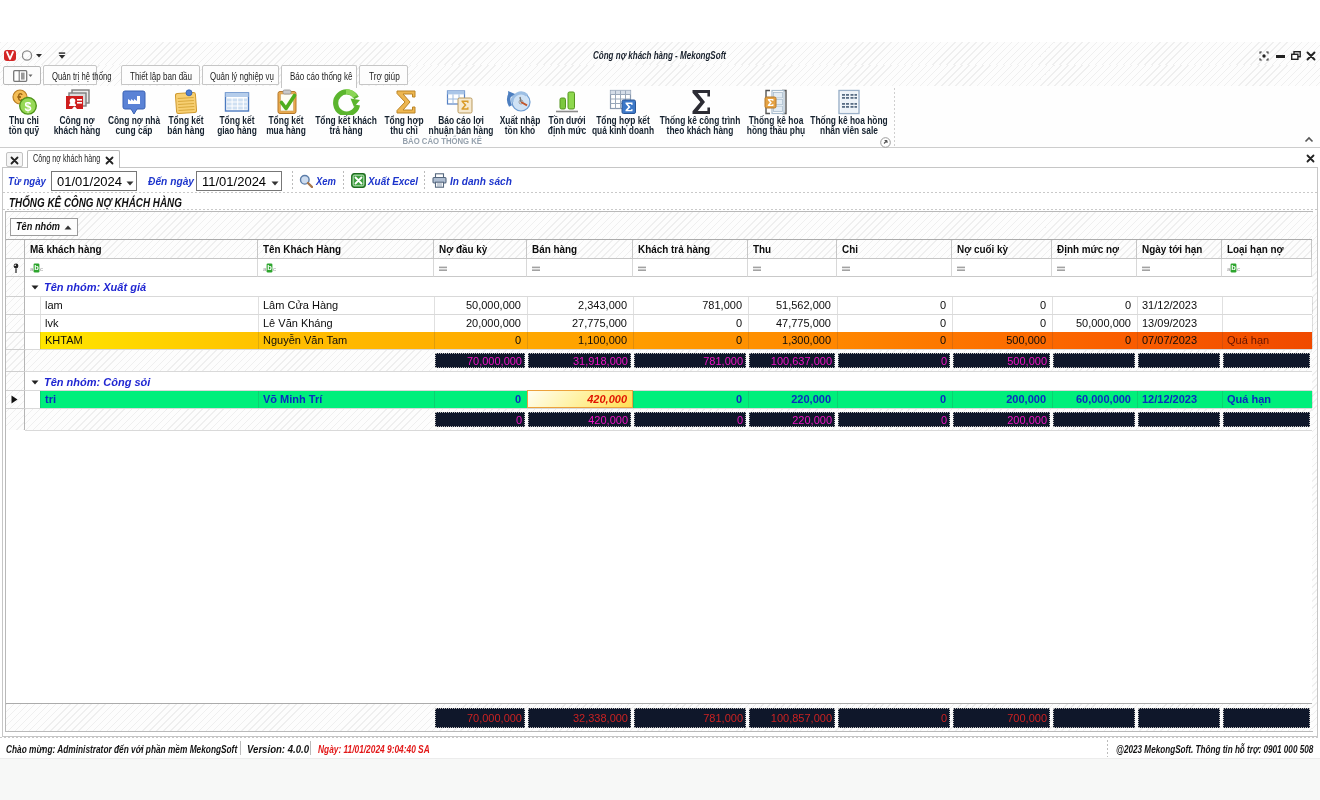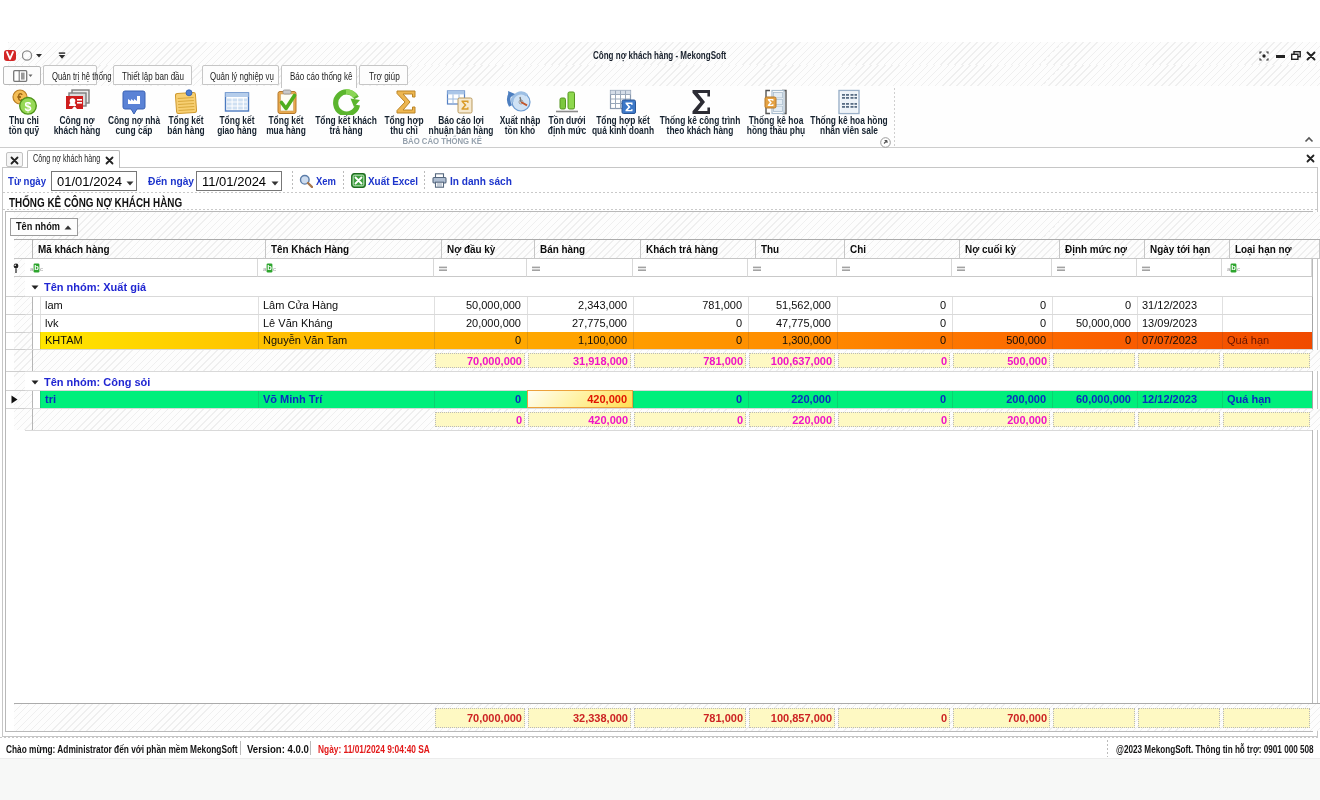--- a/index.html
+++ b/index.html
@@ -1,34 +1,34 @@
 <!DOCTYPE html>
 <html><head>
 <meta charset="utf-8">
 <style>
 * { margin:0; padding:0; box-sizing:border-box; }
 html,body { width:1320px; height:800px; background:#fff; font-family:"Liberation Sans",sans-serif; }
 #stage { position:relative; width:1320px; height:800px; overflow:hidden; background:#fff; }
 .abs { position:absolute; }
-.hatch { background-image:repeating-linear-gradient(135deg, rgba(0,0,0,0.055) 0 1px, transparent 1px 5px); background-color:#fdfdfd;margin-left:8px; }
-.b { font-weight:bold; }
+.hatch { background-image:repeating-linear-gradient(135deg, rgba(0,0,0,0.055) 0 1px, transparent 1px 5px); background-color:#fdfdfd; }
+.b { font-weight:bold;font-style:italic; }
 .blue { color:#1d35cc; }
 svg { display:block; }
 .rtab, .rtabsel { top:65px; height:20px; line-height:20px; text-align:left; background:#fdfdfd; border:1px solid #c6c6c6; border-radius:2px 2px 0 0; }
 .rtabsel { height:23px; background:#fff; border-bottom:none; z-index:5; }
 .ricon { position:absolute; top:89px; }
 .rlabel { position:absolute; top:116px; font-size:10px; font-weight:bold; color:#16222f; text-align:center; line-height:9.5px; transform:scaleX(0.84); }
 .sx,.sxl,.sxr { display:inline-block; white-space:nowrap; }
 .sx{transform-origin:50% 50%;} .sxl{transform-origin:0 50%;}
 .rtab, .rtabsel { white-space:nowrap; overflow:visible; }
 .vsep { top:171px; width:1px; height:20px; background-image:repeating-linear-gradient(to bottom,#bbb 0 2px,transparent 2px 4px); }
 .hcell { position:absolute; top:240px; height:19px; font-size:11px; font-weight:bold; color:#0c0c0c; line-height:19px; padding-left:5px; border-right:1px solid #c6c6c6; border-bottom:1px solid #c6c6c6; }
 .fcell { position:absolute; top:259px; height:18px; background:#fff; border-right:1px solid #d8d8d8; border-bottom:1px solid #c9c9c9; }
 .dcell { position:absolute; height:18px; font-size:11px; color:#0c0c0c; line-height:17px; padding-left:5px; overflow:hidden; white-space:nowrap; }
-.dotcell { position:absolute; border:1px dotted #b9b9b9; background:#fef9c3; font-size:11px; font-weight:bold; line-height:14px; }
+.dotcell { position:absolute; border:1px dotted #b9b9b9; background:#0f172a; font-size:11px; font-weight:normal; line-height:14px; }
 </style>
 </head>
 <body>
 <div id="stage">
 
 <div class="abs hatch" style="left:0;top:42px;width:1320px;height:23px;"></div>
 <div id="titlebar-items">
 
   <svg class="abs" style="left:4px;top:50px;" width="12" height="11" viewBox="0 0 12 11">
     <rect x="0" y="0" width="12" height="11" rx="3" fill="#d42626"></rect>
@@ -68,21 +68,21 @@
 
   <div class="abs" style="left:3px;top:66px;width:38px;height:19px;background:#fcfcfc;border:1px solid #b8b8b8;border-radius:2px;">
     <svg class="abs" style="left:9px;top:3px;" width="20" height="12" viewBox="0 0 20 12">
       <rect x="0.7" y="0.7" width="13" height="10.6" rx="1" fill="#fff" stroke="#777" stroke-width="1.3"></rect>
       <line x1="6.2" y1="1" x2="6.2" y2="11.4" stroke="#777" stroke-width="1.1"></line>
       <rect x="8" y="2.6" width="3.6" height="7" fill="#999"></rect>
       <path d="M15.5 4.5 L19.5 4.5 L17.5 7 Z" fill="#666"></path>
     </svg>
   </div>
   <div class="abs rtab" style="left:43px;width:54px;"><span class="sxl" style="margin-left:8px;transform:scaleX(0.7);">Quản trị hệ thống</span></div>
-  <div class="abs rtab" style="left:113px;width:79px;"><span class="sxl" style="margin-left:8px;transform:scaleX(0.73);">Thiết lập ban đầu</span></div>
+  <div class="abs rtab" style="left:121px;width:79px;"><span class="sxl" style="margin-left:8px;transform:scaleX(0.73);">Thiết lập ban đầu</span></div>
   <div class="abs rtab" style="left:202px;width:77px;"><span class="sxl" style="margin-left:7px;transform:scaleX(0.72);">Quản lý nghiệp vụ</span></div>
   <div class="abs rtabsel" style="left:281px;width:76px;"><span class="sxl" style="margin-left:8px;transform:scaleX(0.73);">Báo cáo thống kê</span></div>
   <div class="abs rtab" style="left:359px;width:49px;"><span class="sxl" style="margin-left:9px;transform:scaleX(0.75);">Trợ giúp</span></div>
 </div>
 
 <div class="abs" style="left:0;top:86px;width:1320px;height:62px;background:#fefefe;border-bottom:1px solid #cdcdcd;"></div>
 <div id="ribbonbody">
 
   <svg class="ricon" style="left:10px;" width="28" height="26" viewBox="0 0 28 26">
     <circle cx="10" cy="8" r="7" fill="#f3bd55" stroke="#b97d22" stroke-width="1.2"></circle>

